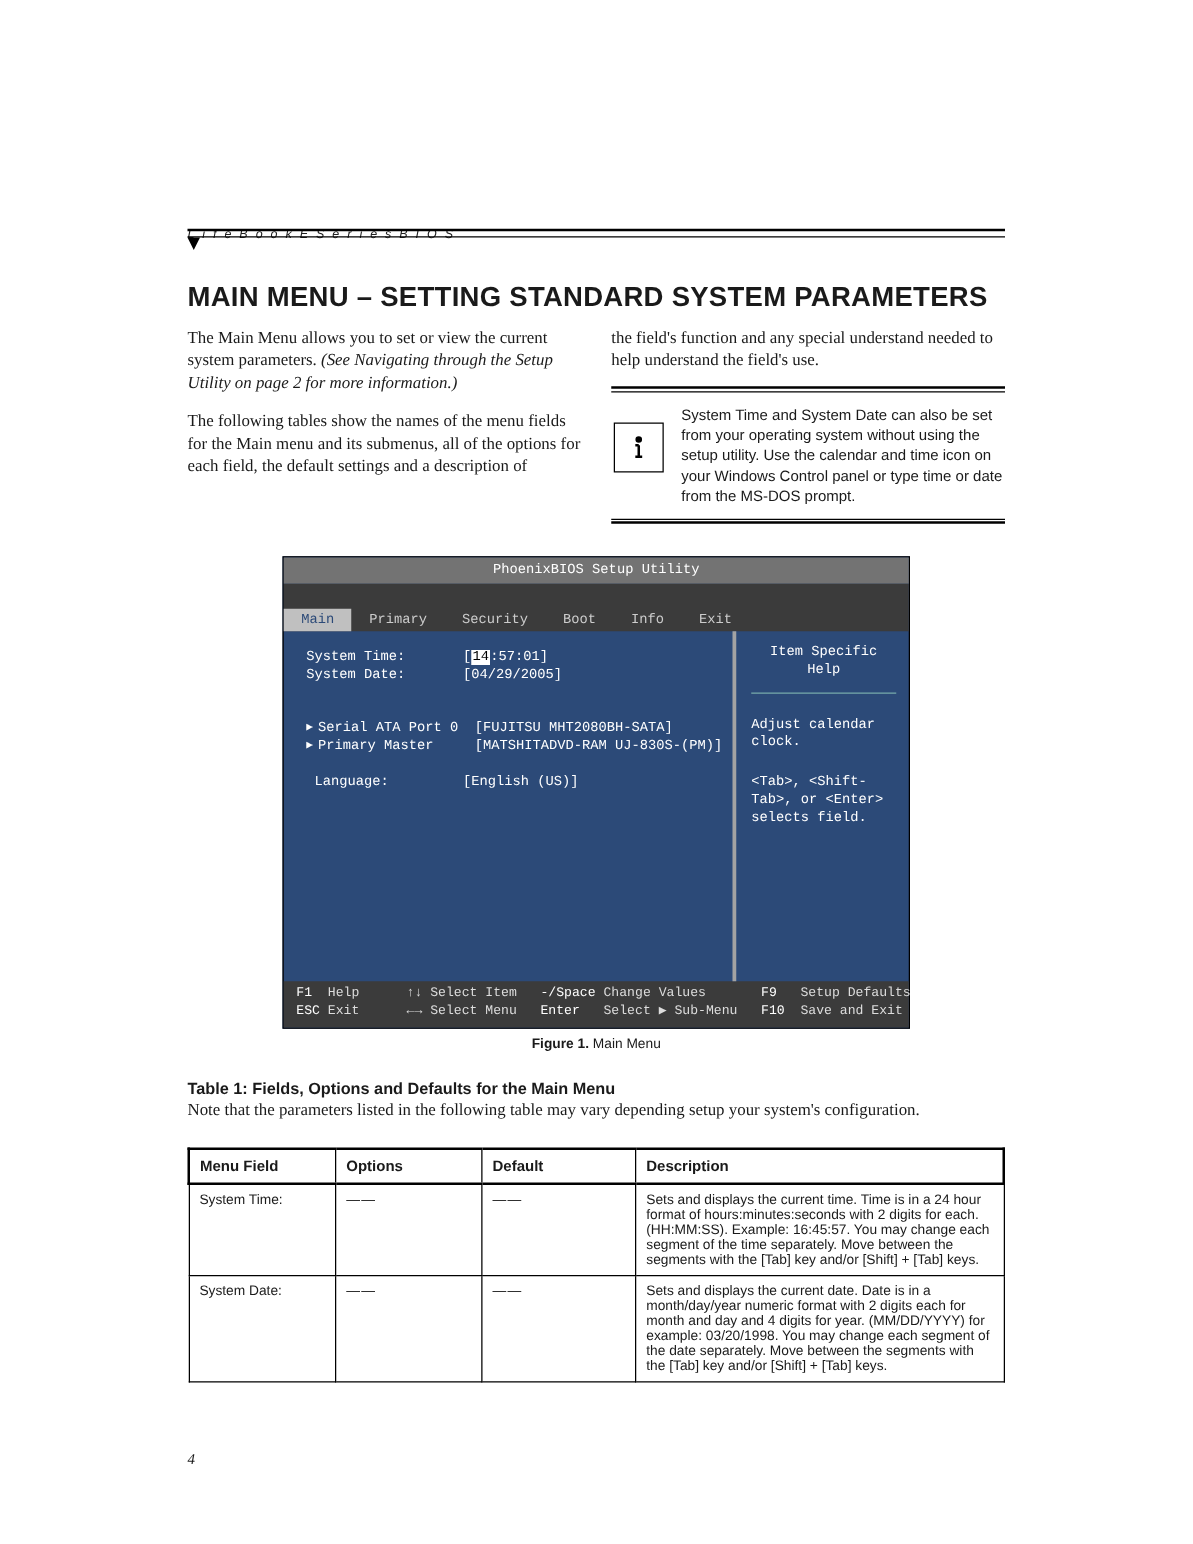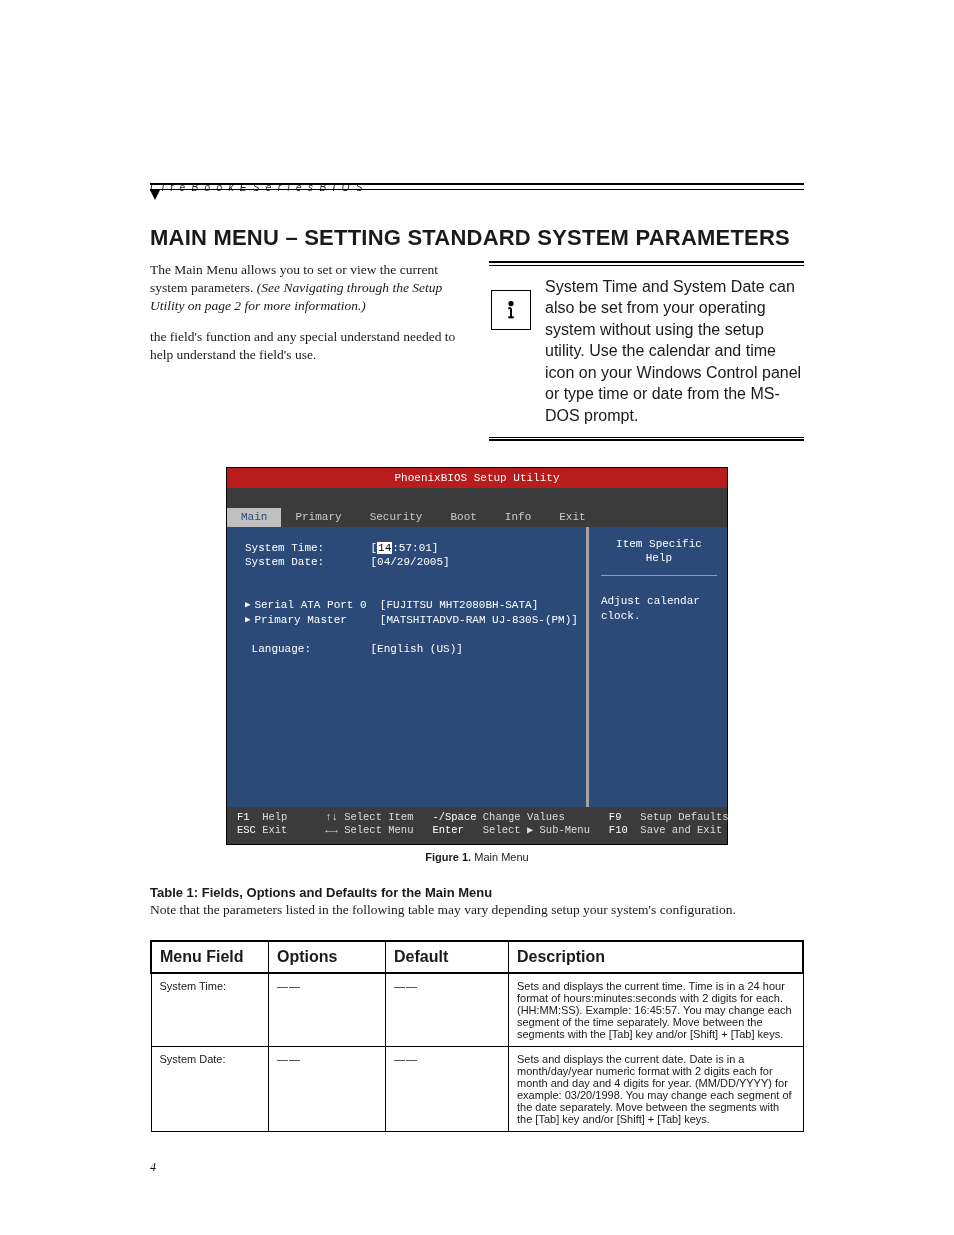--- a/index.html
+++ b/index.html
@@ -66,21 +66,21 @@
     font-size: 13.5px;
     line-height: 1.35;
   }
   .two-col p { margin: 0 0 12px 0; }
   .two-col .ital { font-style: italic; }
   
   .note-block {
     break-inside: avoid;
     margin-top: 4px;
     font-family: "Myriad Pro", "Helvetica Neue", Arial, sans-serif;
-    font-size: 16px;
+    font-size: 12px;
     line-height: 1.35;
   }
   .note-rule-heavy { height: 2px; background:#000; margin-bottom:2px;}
   .note-rule-thin  { height: 0.5px; background:#000; margin-bottom:10px;}
   .note-body { display:flex; gap:14px; align-items:flex-start; padding:0 0 10px 2px;}
   .note-icon {
     width:38px; height:38px; border:1.5px solid #000; flex:none;
     display:flex; align-items:center; justify-content:center;
     margin-top:14px;
   }
@@ -94,21 +94,21 @@
     margin: 26px auto 6px auto;
     font-family: "Consolas","Courier New",monospace;
     font-size: 11px;
     color:#fff;
     background:#2c4a78;
     border: 1px solid #000;
     line-height: 1.3;
   }
   .bios-title {
     text-align:center;
-    background:#b91c1c;
+    background:#737373;
     padding:3px 0 3px 0;
     font-weight:normal;
   }
   .bios-tabs {
     display:flex;
     background:#3b3b3b;
     color:#ccc;
     padding:0;
     font-size:11px;
   }
@@ -189,21 +189,21 @@
   table.fields th, table.fields td{
     border:1px solid #000;
     padding:6px 8px;
     vertical-align:top;
     text-align:left;
   }
   table.fields thead th{
     border-top:2px solid #000;
     border-bottom:2px solid #000;
     font-weight:700;
-    font-size:16px;
+    font-size:12px;
     margin-top:16px;
   }
   table.fields thead th:first-child{border-left:2px solid #000;}
   table.fields thead th:last-child{border-right:2px solid #000;}
   table.fields .c-menu{width:100px;}
   table.fields .c-opt {width:100px;}
   table.fields .c-def {width:106px;}
   .dash{letter-spacing:1px;}
   .pagenum{
     position:absolute;
@@ -222,20 +222,21 @@
   <div class="top-rule-heavy"></div>
   <div class="top-rule-thin"></div>
   <div class="corner-triangle"></div>
 
   <h1 class="section-title">MAIN MENU – SETTING STANDARD SYSTEM PARAMETERS</h1>
 
   <div class="two-col">
     <p>
       <span>The Main Menu allows you to set or view the current system parameters. </span><span class="ital">(See Navigating through the Setup Utility on page 2 for more information.)</span>
     </p>
+    <p>The following tables show the names of the menu fields for the Main menu and its submenus, all of the options for each field, the default settings and a description of</p>
     <p>the field's function and any special understand needed to help understand the field's use.</p>
 
     <div class="note-block">
       <div class="note-rule-heavy"></div>
       <div class="note-rule-thin"></div>
       <div class="note-body">
         <div class="note-icon">
           <svg viewBox="0 0 24 24" fill="none" stroke="#000" stroke-width="2.2">
             <circle cx="12" cy="5" r="1.8" fill="#000"></circle>
             <line x1="12" y1="10" x2="12" y2="20"></line>
@@ -266,20 +267,21 @@
 
 
 <span class="arrow"></span><span>Serial ATA Port 0</span>  <span>[FUJITSU MHT2080BH-SATA]</span>
 <span class="arrow"></span><span>Primary Master</span>     <span>[MATSHITADVD-RAM UJ-830S-(PM)]</span>
 
  <span>Language:</span>         <span>[English (US)]</span></div>
       <div class="bios-right">
         <div class="help-title">Item Specific Help</div>
         <div>Adjust calendar clock.</div>
         <div style="height:18px"></div>
+        <div>&lt;Tab&gt;, &lt;Shift-Tab&gt;, or &lt;Enter&gt; selects field.</div>
       </div>
     </div>
     <div class="bios-footer"><span class="key">F1</span>  <span>Help</span>      <span>↑↓ Select Item</span>   <span class="key">-/Space</span> <span>Change Values</span>       <span class="key">F9</span>   <span>Setup Defaults</span>
 <span class="key">ESC</span> <span>Exit</span>      <span>←→ Select Menu</span>   <span class="key">Enter</span>   <span>Select ▶ Sub-Menu</span>   <span class="key">F10</span>  <span>Save and Exit</span></div>
   </div>
 
   <div class="figcap">
     <span>Figure 1.  </span><span class="reg">Main Menu</span>
   </div>
 

